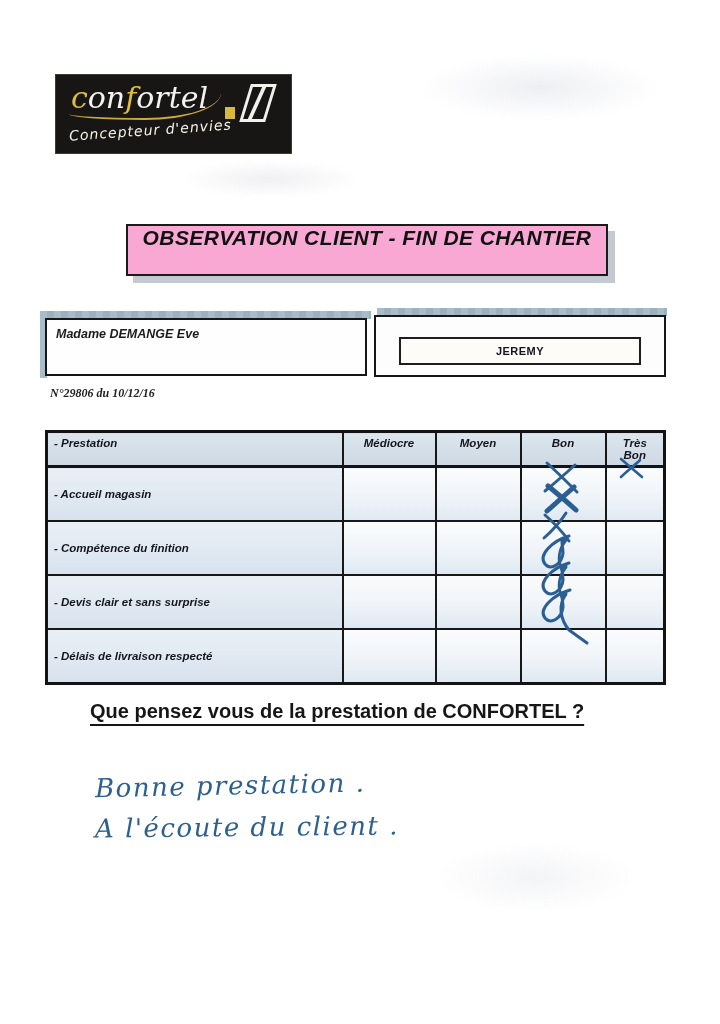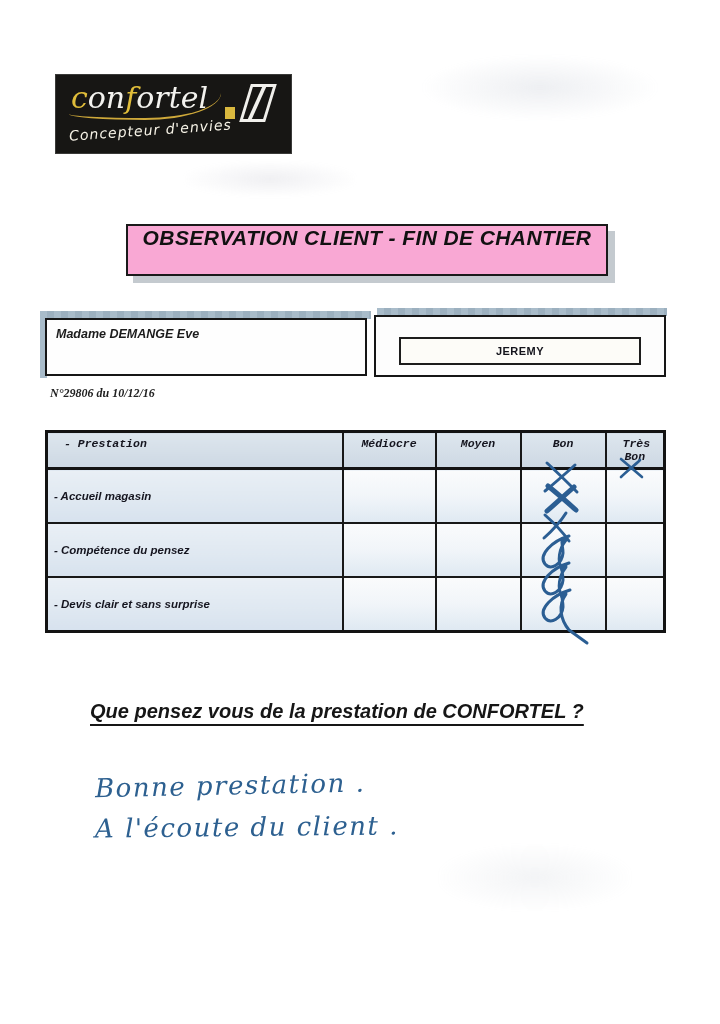--- a/index.html
+++ b/index.html
@@ -62,37 +62,37 @@
 
   .ref-line { position: absolute; left: 50px; top: 386px; font-size: 12px;
     font-weight: bold; font-style: italic; color: #222; font-family: Liberation Serif, serif; }
 
   
   .ratings { position: absolute; left: 45px; top: 430px; border-collapse: collapse;
     table-layout: fixed; width: 618px; }
   .ratings th, .ratings td { border: 2px solid #181818; font-size: 11.5px;
     font-weight: bold; font-style: italic; color: #15151f; vertical-align: top; }
   .ratings { border: 3px solid #131313; }
-  .ratings thead th { height: 29px; padding: 4px 16px;
-    background: linear-gradient(180deg, #dde6ee 0%, #cdd8e3 100%); font-family: Liberation Mono, monospace; }
+  .ratings thead th { height: 29px; padding: 4px 6px;
+    background: linear-gradient(180deg, #dde6ee 0%, #cdd8e3 100%); }
   .ratings thead th.first { text-align: left; }
   .ratings thead th { }
   .ratings thead tr { border-bottom: 3px solid #131313; }
   .ratings tbody td { height: 27px; padding: 20px 6px;
     background: linear-gradient(180deg, #fafbfc 0%, #f1f5f9 50%, #dfe9f2 100%); }
   .ratings tbody td.label { text-align: left;
     background: linear-gradient(180deg, #e9eff5 0%, #dfe8f1 60%, #d7e2ee 100%); }
 
   .marks-overlay { position: absolute; left: 45px; top: 430px; width: 622px; height: 228px;
     pointer-events: none; }
   .marks-overlay path { fill: none; stroke-linecap: round; stroke-linejoin: round; }
 
   
   .question { position: absolute; left: 90px; top: 700px; font-size: 20px; font-weight: bold;
-    font-style: italic; color: #161616; text-decoration: underline;
+    color: #161616; text-decoration: underline;
     text-underline-offset: 6px; text-decoration-thickness: 2px; white-space: nowrap; }
 
   .handwriting { position: absolute; left: 95px; top: 770px; color: #2d6090;
     font-family: "DejaVu Serif", serif; font-style: italic; }
   .handwriting .hw-line { font-size: 26px; letter-spacing: 1.5px; white-space: nowrap; }
   .handwriting .hw1 { transform: rotate(-1.2deg); }
   .handwriting .hw2 { margin-top: 12px; transform: rotate(-0.6deg); }
 </style>
 </head>
 <body>
@@ -149,28 +149,35 @@
     </thead>
     <tbody>
       <tr>
         <td class="label">- Accueil magasin</td>
         <td></td>
           <td></td>
           <td></td>
           <td></td>
       </tr>
       <tr>
-        <td class="label">- Compétence du pensez</td>
+        <td class="label">- Compétence du finition</td>
         <td></td>
           <td></td>
           <td></td>
           <td></td>
       </tr>
       <tr>
         <td class="label">- Devis clair et sans surprise</td>
+        <td></td>
+          <td></td>
+          <td></td>
+          <td></td>
+      </tr>
+      <tr>
+        <td class="label">- Délais de livraison respecté</td>
         <td></td>
           <td></td>
           <td></td>
           <td></td>
       </tr>
     </tbody>
   </table>
 
   <svg class="marks-overlay" viewBox="0 0 622 228">
     <path stroke-width="3" d="M502,33 C512,42 522,52 532,62 M530,35 C520,44 510,53 500,61" stroke="#2b5e93"></path>

